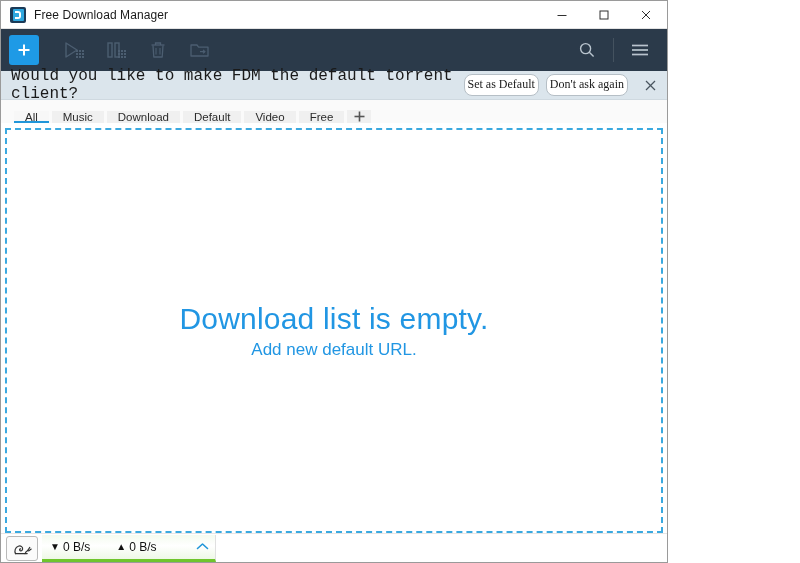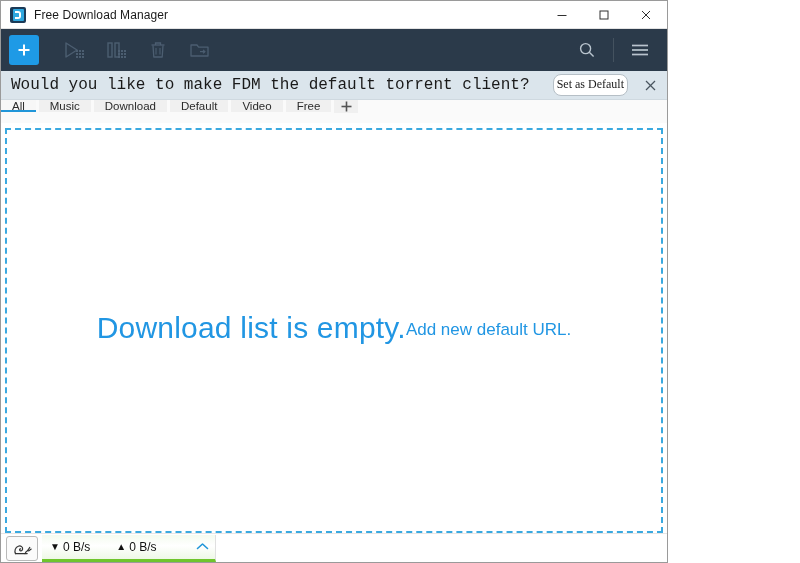--- a/index.html
+++ b/index.html
@@ -178,22 +178,22 @@
     color: #4a5560;
     margin-left: 4px;
   }
 
   
   .tabbar {
     height: 24px;
     flex: 0 0 24px;
     background: #fafafa;
     display: flex;
-    align-items: flex-start;
-    padding-left: 0;
+    align-items: flex-end;
+    padding-left: 13px;
     box-sizing: border-box;
     border-bottom: 1px solid #ffffff;
   }
   .tab {
     display: flex;
     align-items: center;
     justify-content: center;
     padding: 0 11px;
     font-size: 11.5px;
     color: #2b2b2b;
@@ -228,20 +228,21 @@
     background: #ffffff;
     padding: 4px 4px 0 4px;
     box-sizing: border-box;
   }
   .dropzone {
     width: 100%;
     height: 100%;
     box-sizing: border-box;
     border: 2px dashed #3aa9e0;
     display: flex;
+    flex-direction: column;
     align-items: center;
     justify-content: center;
     background: #ffffff;
   }
   .empty-title {
     font-size: 30px;
     color: #2196e3;
     font-weight: normal;
     line-height: 1.1;
     margin: 0 0 6px 0;
@@ -420,20 +421,21 @@
           <line x1="2" y1="12.5" x2="18" y2="12.5" stroke="currentColor" stroke-width="1.7"></line>
         </svg>
       </div>
     </div>
   </div>
 
   <div class="notifbar">
     <span class="notif-text">Would you like to make FDM the default torrent client?</span>
     <div class="notif-actions">
       <button class="notif-btn">Set as Default</button>
+      <button class="notif-btn">Don't ask again</button>
       <div class="notif-close">
         <svg width="11" height="11" viewBox="0 0 11 11" aria-hidden="true">
           <line x1="1" y1="1" x2="10" y2="10" stroke="currentColor" stroke-width="1.2"></line>
           <line x1="10" y1="1" x2="1" y2="10" stroke="currentColor" stroke-width="1.2"></line>
         </svg>
       </div>
     </div>
   </div>
 
   <div class="tabbar">

